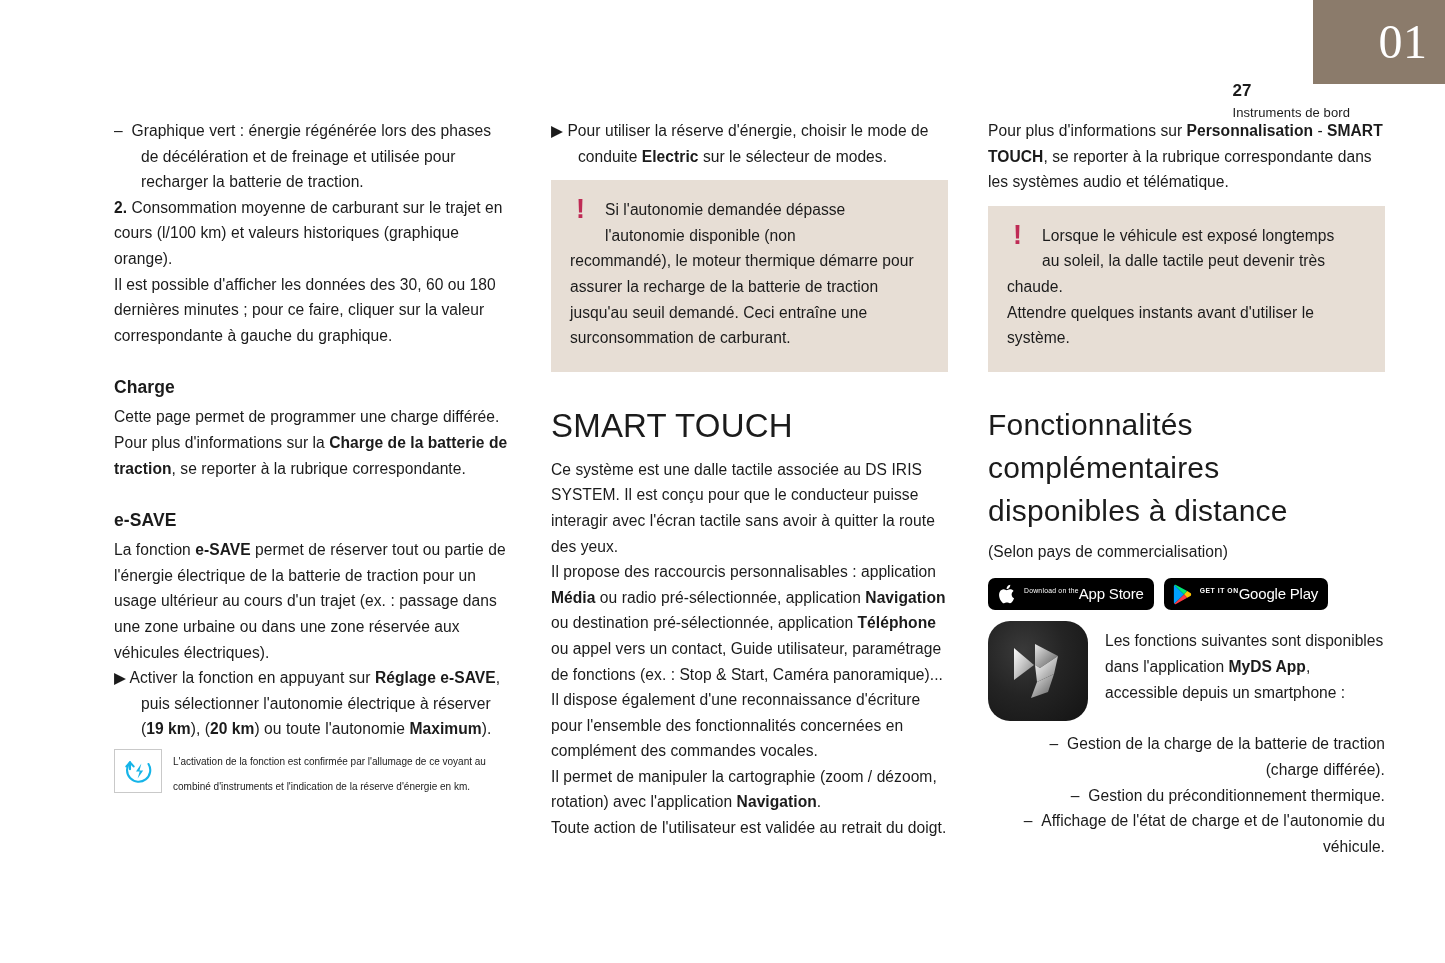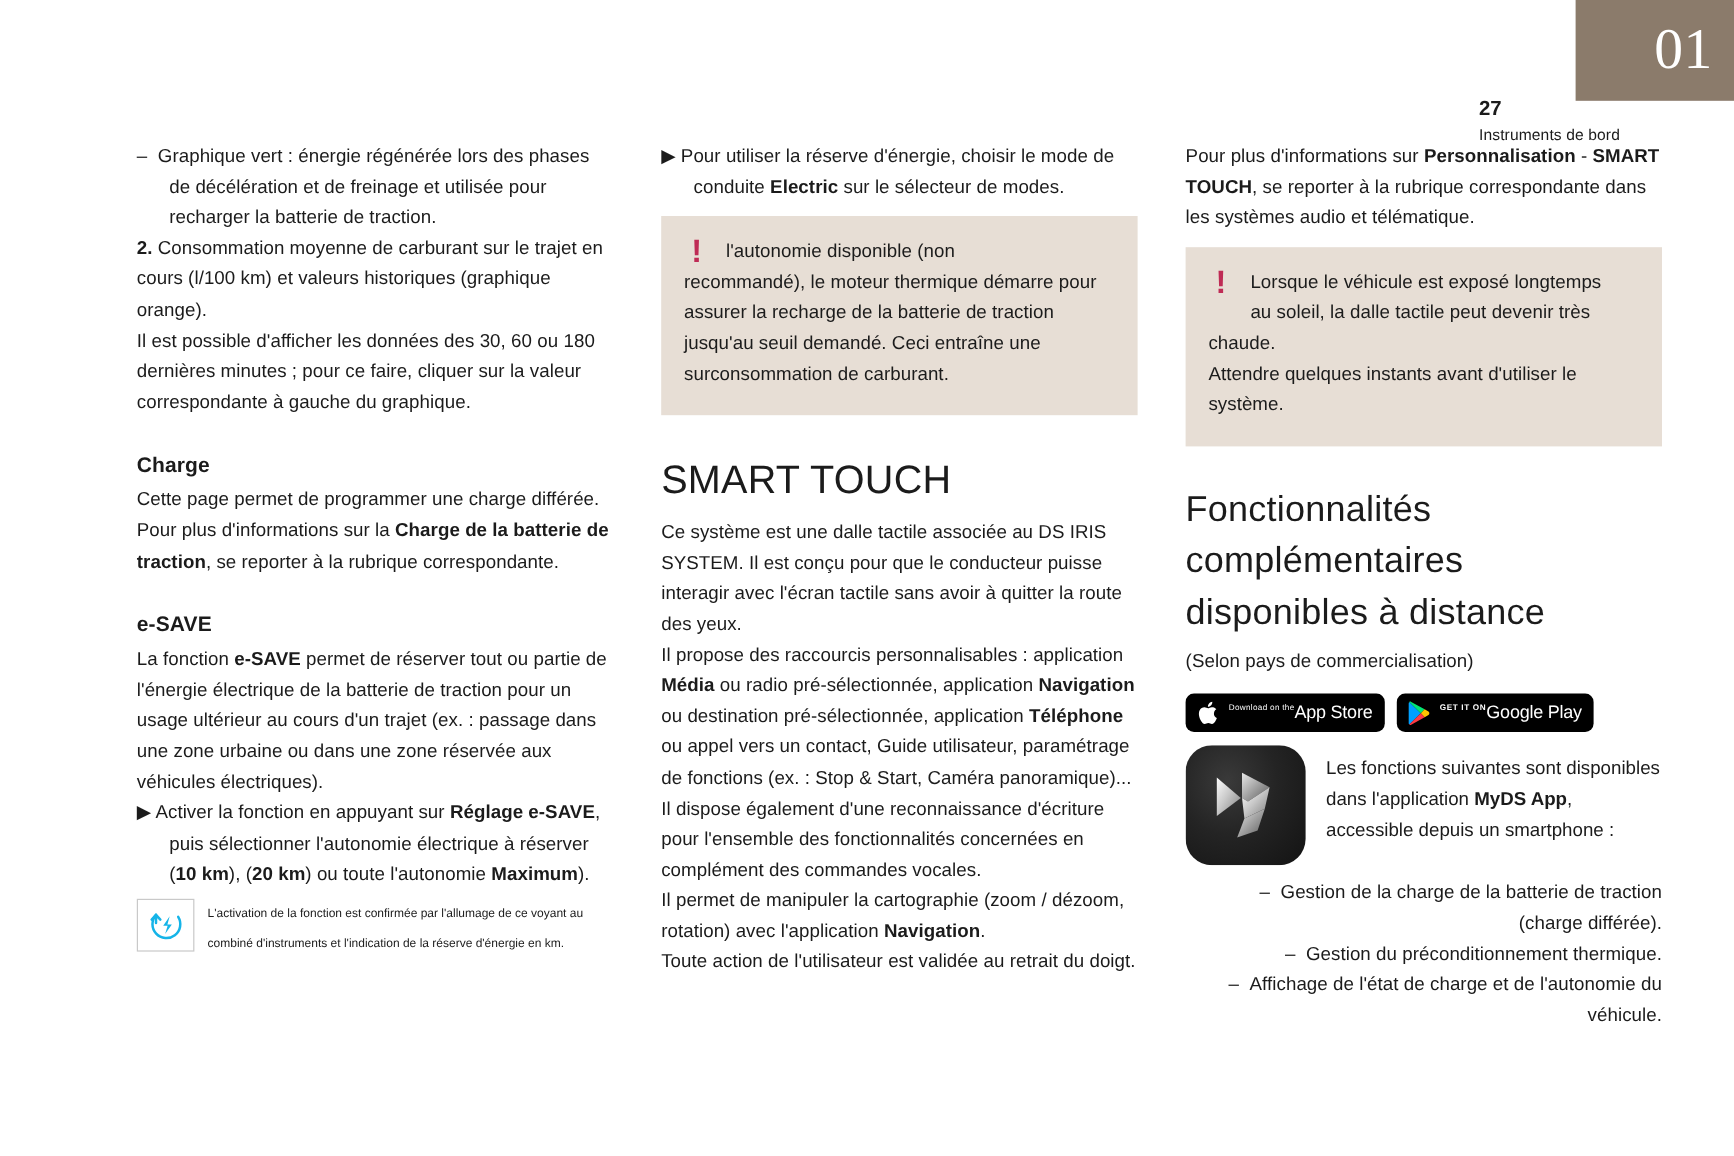--- a/index.html
+++ b/index.html
@@ -248,41 +248,42 @@
 
     <p>Il est possible d'afficher les données des 30, 60 ou 180 dernières minutes ; pour ce faire, cliquer sur la valeur correspondante à gauche du graphique.</p>
 
     <h3 class="sub">Charge</h3>
     <p>Cette page permet de programmer une charge différée.</p>
     <p><span>Pour plus d'informations sur la </span><span class="b">Charge de la batterie de traction</span><span>, se reporter à la rubrique correspondante.</span></p>
 
     <h3 class="sub">e-SAVE</h3>
     <p><span>La fonction </span><span class="b">e-SAVE</span><span> permet de réserver tout ou partie de l'énergie électrique de la batterie de traction pour un usage ultérieur au cours d'un trajet (ex. : passage dans une zone urbaine ou dans une zone réservée aux véhicules électriques).</span></p>
 
-    <p class="hang"><span class="arrow-marker">▶</span><span> Activer la fonction en appuyant sur </span><span class="b">Réglage e-SAVE</span><span>, puis sélectionner l'autonomie électrique à réserver (</span><span class="b">10 km</span><span>), (</span><span class="b">20 km</span><span>) ou toute l'autonomie </span><span class="b">Maximum</span><span>).</span></p>
+    <p class="hang"><span class="arrow-marker">▶</span><span> Activer la fonction en appuyant sur </span><span class="b">Réglage e-SAVE</span><span>, puis sélectionner l'autonomie électrique à réserver (</span><span class="b">19 km</span><span>), (</span><span class="b">20 km</span><span>) ou toute l'autonomie </span><span class="b">Maximum</span><span>).</span></p>
 
     <div class="icon-para">
       <div class="telltale">
         <svg width="34" height="30" viewBox="0 0 34 30" aria-hidden="true">
           <path d="M27.5 8.0 A11.6 11.6 0 1 1 9.0 6.4" fill="none" stroke="#15b4e8" stroke-width="2.1" stroke-linecap="round"></path>
           <path d="M9.0 6.4 L9.0 13.2 M9.0 6.4 L5.4 10.4 M9.0 6.4 L12.6 10.4" fill="none" stroke="#15b4e8" stroke-width="2.1" stroke-linecap="round" stroke-linejoin="round"></path>
           <path d="M20.4 7.6 L15.0 15.4 L18.7 15.4 L16.6 22.4 L22.2 14.4 L18.5 14.4 Z" fill="#15b4e8"></path>
         </svg>
       </div>
       <span class="icon-text">L'activation de la fonction est confirmée par l'allumage de ce voyant au combiné d'instruments et l'indication de la réserve d'énergie en km.</span>
     </div>
 
   </div>
 
   <div class="col">
 
     <p class="hang"><span class="arrow-marker">▶</span><span> Pour utiliser la réserve d'énergie, choisir le mode de conduite </span><span class="b">Electric</span><span> sur le sélecteur de modes.</span></p>
 
     <div class="warn-box">
       <div class="warn-bang">!</div>
+      <p class="warn-indent">Si l'autonomie demandée dépasse</p>
       <p class="warn-indent">l'autonomie disponible (non</p>
       <p class="warn-rest">recommandé), le moteur thermique démarre pour assurer la recharge de la batterie de traction jusqu'au seuil demandé. Ceci entraîne une surconsommation de carburant.</p>
     </div>
 
     <h2 class="big">SMART TOUCH</h2>
 
     <p>Ce système est une dalle tactile associée au DS IRIS SYSTEM. Il est conçu pour que le conducteur puisse interagir avec l'écran tactile sans avoir à quitter la route des yeux.</p>
 
     <p><span>Il propose des raccourcis personnalisables : application </span><span class="b">Média</span><span> ou radio pré-sélectionnée, application </span><span class="b">Navigation</span><span> ou destination pré-sélectionnée, application </span><span class="b">Téléphone</span><span> ou appel vers un contact, Guide utilisateur, paramétrage de fonctions (ex. : Stop &amp; Start, Caméra panoramique)...</span></p>
 

